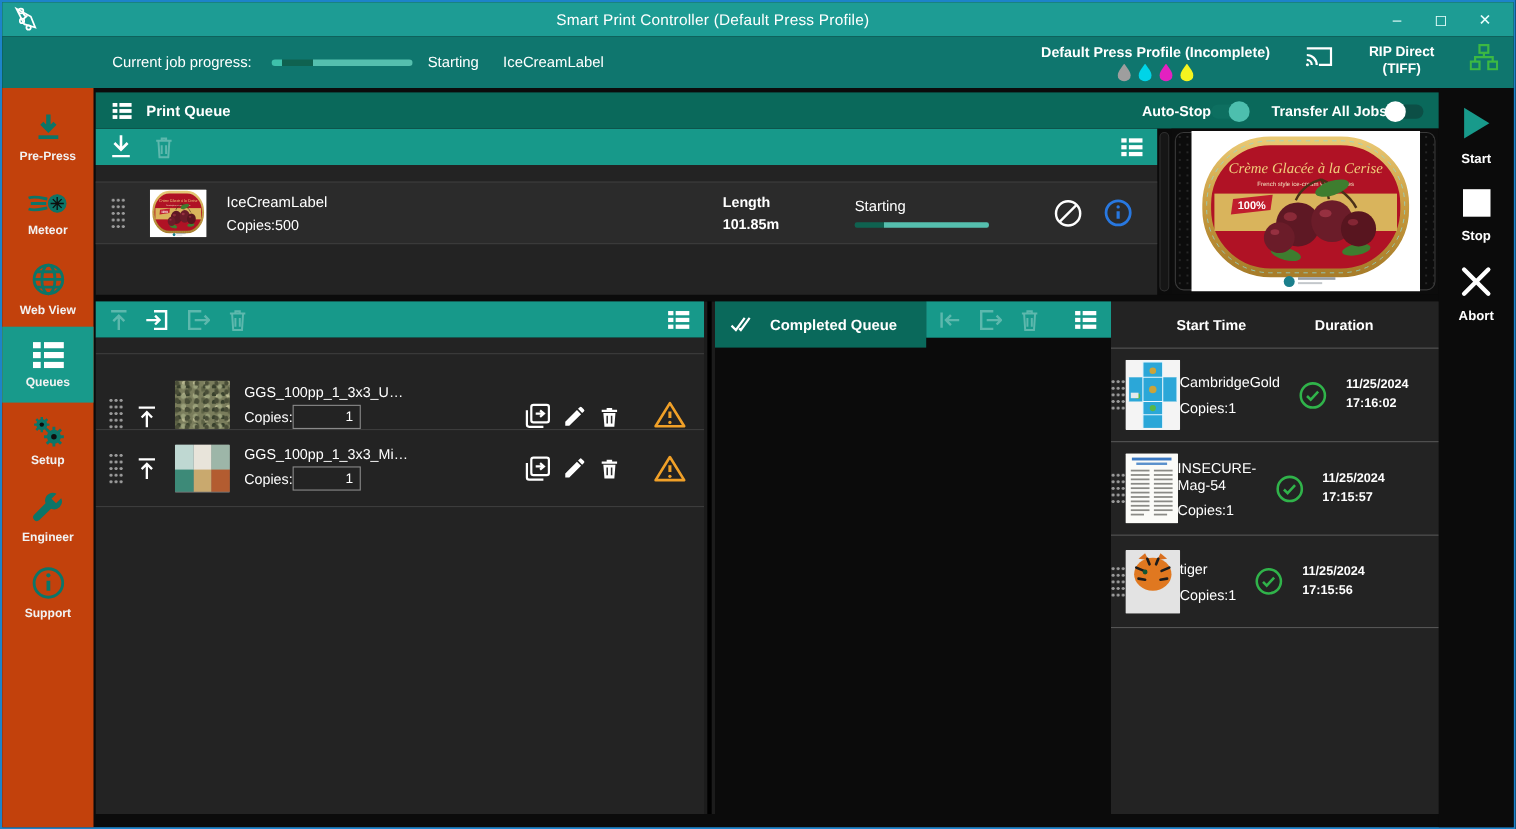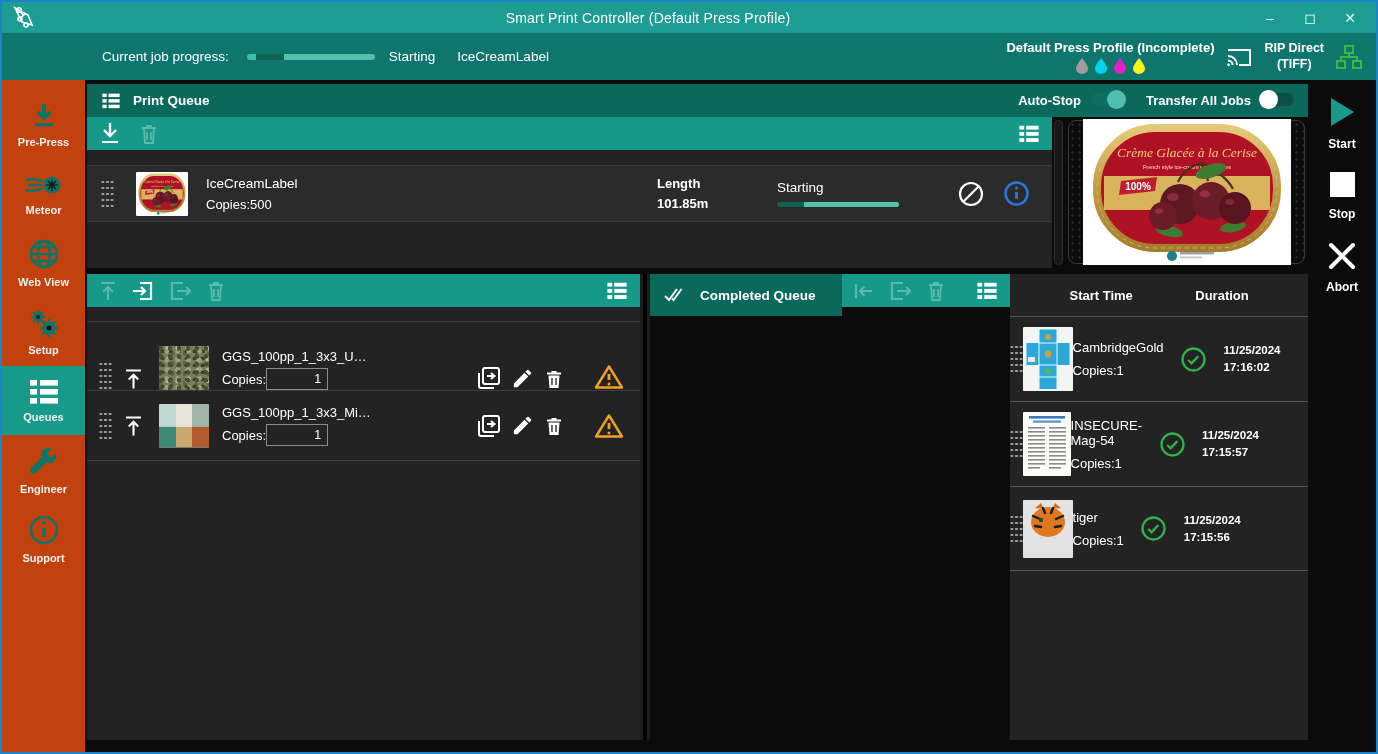--- a/index.html
+++ b/index.html
@@ -14,21 +14,21 @@
   .titlebar .title { flex:1; text-align:center; font-size:14px; letter-spacing:.2px; }
   .win-controls { display:flex; align-items:center; gap:0; margin-right:6px; }
   .win-btn { width:40px; height:28px; display:flex; align-items:center; justify-content:center;
     color:#eafffd; font-size:14px; cursor:default; }
 
   
   .topbar { height:47px; background:#0f766e; display:flex; align-items:center; color:#fff; flex:0 0 auto; }
   .topbar .lbl { font-size:13.5px; }
   .progress-track { width:128px; height:6px; border-radius:3px; margin:0 14px 0 18px;
     background:linear-gradient(to right,#3ec1ab 0 7%,#0f6250 7% 29%,#55bfae 29% 100%); }
-  .top-right { margin-left:auto; display:flex; align-items:center; gap:12px; padding-right:14px; }
+  .top-right { margin-left:auto; display:flex; align-items:flex-start; gap:32px; padding-right:14px; }
   .profile-block { text-align:center; }
   .profile-block .name { font-size:13px; font-weight:bold; }
   .drops { display:flex; gap:7px; justify-content:center; margin-top:3px; }
   .rip-block { text-align:center; font-size:12.5px; font-weight:bold; line-height:1.25; }
 
   
   .main { flex:1; display:flex; min-height:0; }
   .sidebar { width:83px; background:#c2410c; display:flex; flex-direction:column; padding-top:10px; flex:0 0 auto; }
   .side-item { height:69px; display:flex; flex-direction:column; align-items:center; justify-content:center;
     gap:6px; color:#fff; cursor:default; }
@@ -67,21 +67,21 @@
   .copies-line { font-size:13px; margin-top:6px; display:flex; align-items:center; gap:0; }
   .pq-col { font-size:13px; font-weight:bold; line-height:1.5; }
   .row-progress { width:122px; height:5px; border-radius:2px; margin-top:7px;
     background:linear-gradient(to right,#0f6250 0 22%,#55bfae 22% 100%); }
 
   
   .tgl { width:33px; height:13px; border-radius:7px; position:relative; flex:0 0 auto; cursor:default; }
   .tgl .knob { width:19px; height:19px; border-radius:50%; position:absolute; top:-3px; }
   .tgl.on { background:#0d6f60; } .tgl.on .knob { right:-2px; background:#4dbfae; }
   .tgl.off { background:#0c4f46; } .tgl.off .knob { left:-2px; background:#fff; }
-  .hdr-ctl { display:flex; align-items:flex-start; gap:10px; font-size:13px; font-weight:bold; color:#fff; }
+  .hdr-ctl { display:flex; align-items:flex-end; gap:0; font-size:13px; font-weight:bold; color:#fff; }
 
   
   .bottom { flex:1; display:flex; margin-top:6px; min-height:0; }
   .waiting { width:553px; flex:0 0 auto; display:flex; flex-direction:column; }
   .divider { width:10px; flex:0 0 auto; background:#000; border-left:3px solid #1c1c1c; border-right:3px solid #1c1c1c; }
   .completed { flex:1; display:flex; flex-direction:row; min-width:0; }
   .queue-body { flex:1; background:#232323; min-height:0; overflow:hidden; }
   .panel-header.tall { height:42px; }
 
   .w-row { height:70px; display:flex; align-items:center; color:#fff; border-bottom:1px solid #3c3c3c; }
@@ -301,45 +301,45 @@
         <span class="s-label">Meteor</span>
       </div>
       <div class="side-item">
         <svg width="32" height="32" viewBox="0 0 32 32" fill="none" stroke="#0c7568" stroke-width="2.6">
           <circle cx="16" cy="16" r="13"></circle>
           <ellipse cx="16" cy="16" rx="6" ry="13"></ellipse>
           <path d="M3 16 h26 M5 9 h22 M5 23 h22"></path>
         </svg>
         <span class="s-label">Web View</span>
       </div>
+      <div class="side-item active">
+        <svg width="32" height="26" viewBox="0 0 32 26" fill="#fff">
+          <rect x="2" y="1" width="7" height="5.6"></rect>
+            <rect x="12" y="1" width="18" height="5.6"></rect>
+          <rect x="2" y="10" width="7" height="5.6"></rect>
+            <rect x="12" y="10" width="18" height="5.6"></rect>
+          <rect x="2" y="19" width="7" height="5.6"></rect>
+            <rect x="12" y="19" width="18" height="5.6"></rect>
+        </svg>
+        <span class="s-label">Queues</span>
+      </div>
       <div class="side-item">
         <svg width="34" height="30" viewBox="0 0 34 30" fill="#0c7568">
           <g>
               <circle cx="11" cy="9" r="5"></circle>
               <circle cx="11" cy="9" r="2" fill="#0d0e0e"></circle>
             <path d="M11 2 v3 M11 13 v3 M4 9 h3 M15 9 h3 M6 4 l2 2 M14 12 l2 2 M16 4 l-2 2 M8 12 l-2 2" stroke="#0c7568" stroke-width="2.2"></path>
             </g>
           <g>
               <circle cx="22" cy="20" r="6.4"></circle>
               <circle cx="22" cy="20" r="2.5" fill="#0d0e0e"></circle>
             <path d="M22 11 v4 M22 25 v4 M13 20 h4 M27 20 h4 M15.5 13.5 l2.8 2.8 M25.7 23.7 l2.8 2.8 M28.5 13.5 l-2.8 2.8 M18.3 23.7 l-2.8 2.8" stroke="#0c7568" stroke-width="2.6"></path>
             </g>
         </svg>
         <span class="s-label">Setup</span>
-      </div>
-      <div class="side-item active">
-        <svg width="32" height="26" viewBox="0 0 32 26" fill="#fff">
-          <rect x="2" y="1" width="7" height="5.6"></rect>
-            <rect x="12" y="1" width="18" height="5.6"></rect>
-          <rect x="2" y="10" width="7" height="5.6"></rect>
-            <rect x="12" y="10" width="18" height="5.6"></rect>
-          <rect x="2" y="19" width="7" height="5.6"></rect>
-            <rect x="12" y="19" width="18" height="5.6"></rect>
-        </svg>
-        <span class="s-label">Queues</span>
       </div>
       <div class="side-item">
         <svg width="32" height="32" viewBox="0 0 32 32" fill="#0c7568">
           <path d="M20 3 a7 7 0 0 0-6.6 9.4 L3 23 a3.4 3.4 0 0 0 4.8 4.8 L18.4 17.4 A7 7 0 0 0 27.6 8 L23 12.6 L18.8 8.4 L23.4 3.8 A7 7 0 0 0 20 3 Z"></path>
         </svg>
         <span class="s-label">Engineer</span>
       </div>
       <div class="side-item">
         <svg width="32" height="32" viewBox="0 0 32 32" fill="none" stroke="#0c7568" stroke-width="2.6">
           <circle cx="16" cy="16" r="13"></circle>

